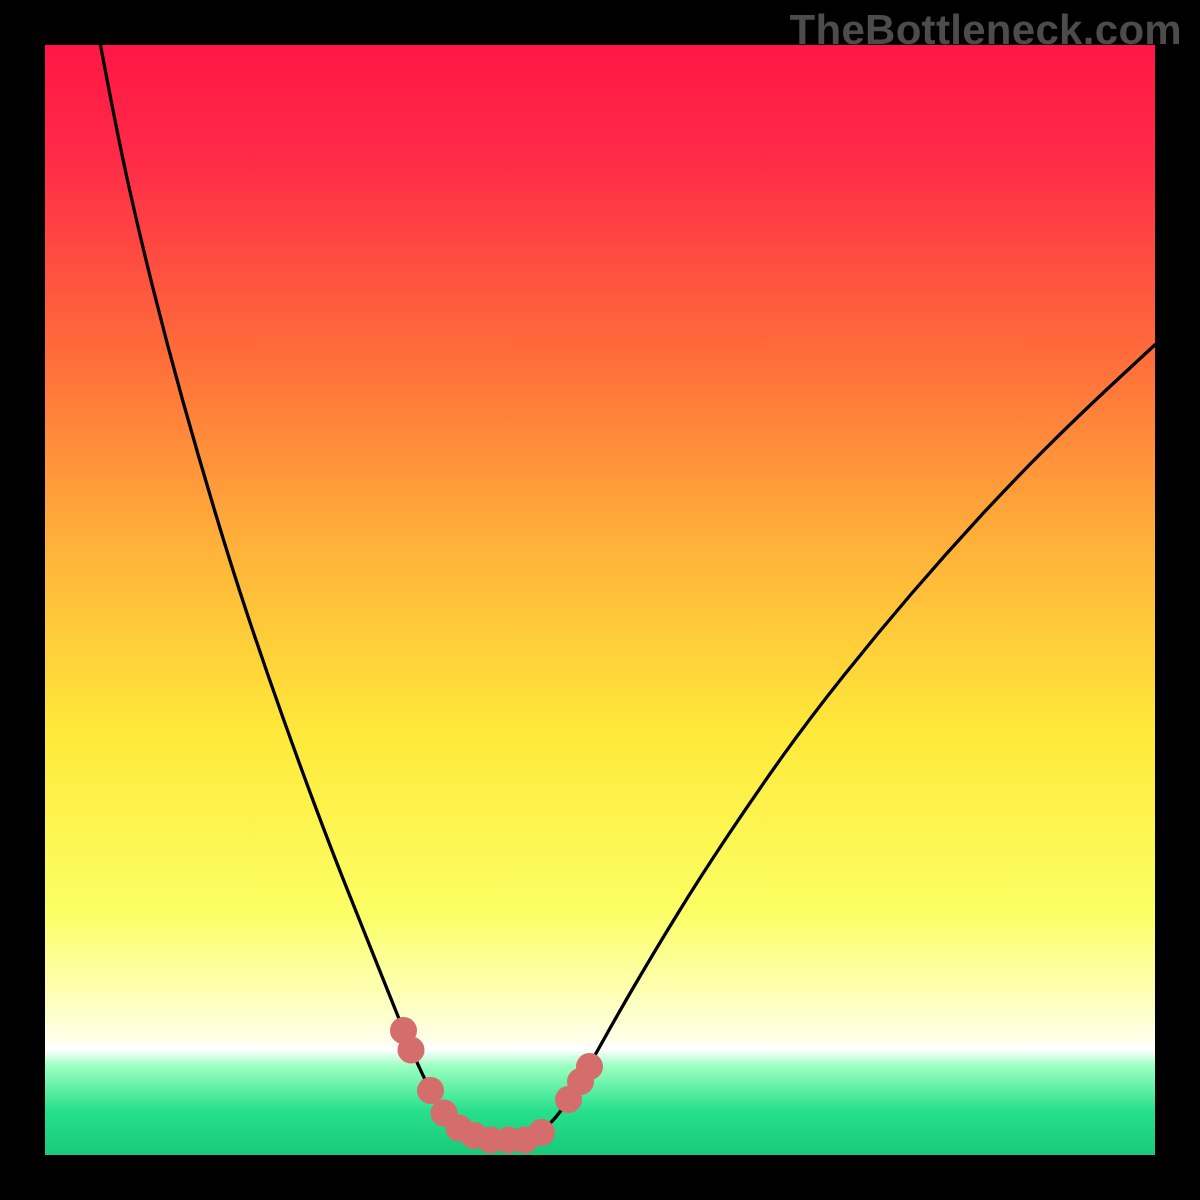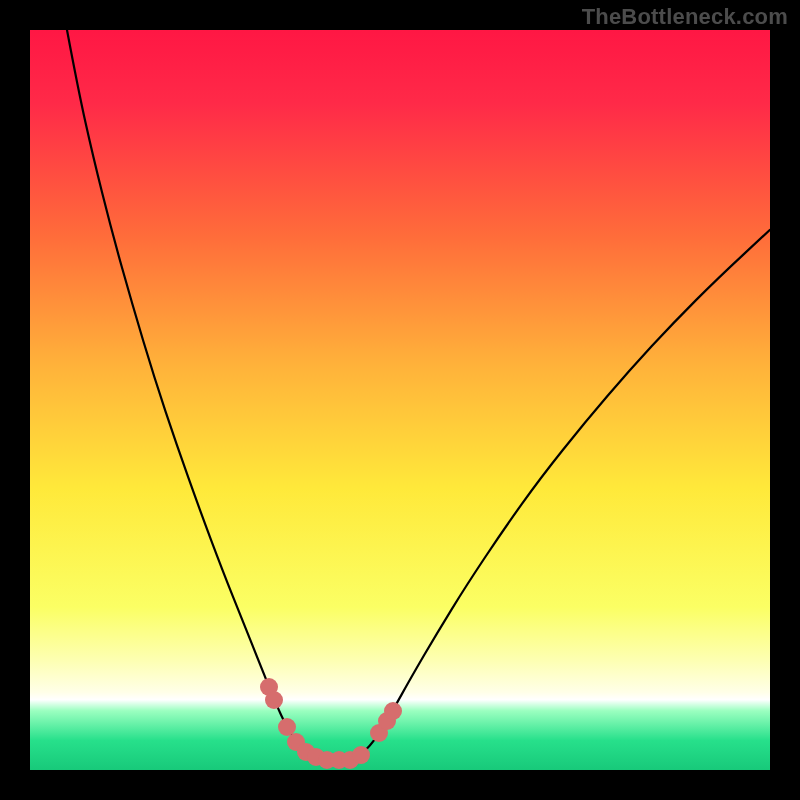--- a/index.html
+++ b/index.html
@@ -8,21 +8,21 @@
     position: relative;
     width: 800px;
     height: 800px;
     background: #000;
   }
   .watermark {
     position: absolute;
     top: 4px;
     right: 12px;
     font-family: Arial, Helvetica, sans-serif;
-    font-size: 22px;
+    font-size: 28px;
     font-weight: 600;
     color: #4c4c4c;
     letter-spacing: 0.2px;
     z-index: 10;
   }
   .plot-area {
     position: absolute;
     left: 30px;
     top: 30px;
     width: 740px;

